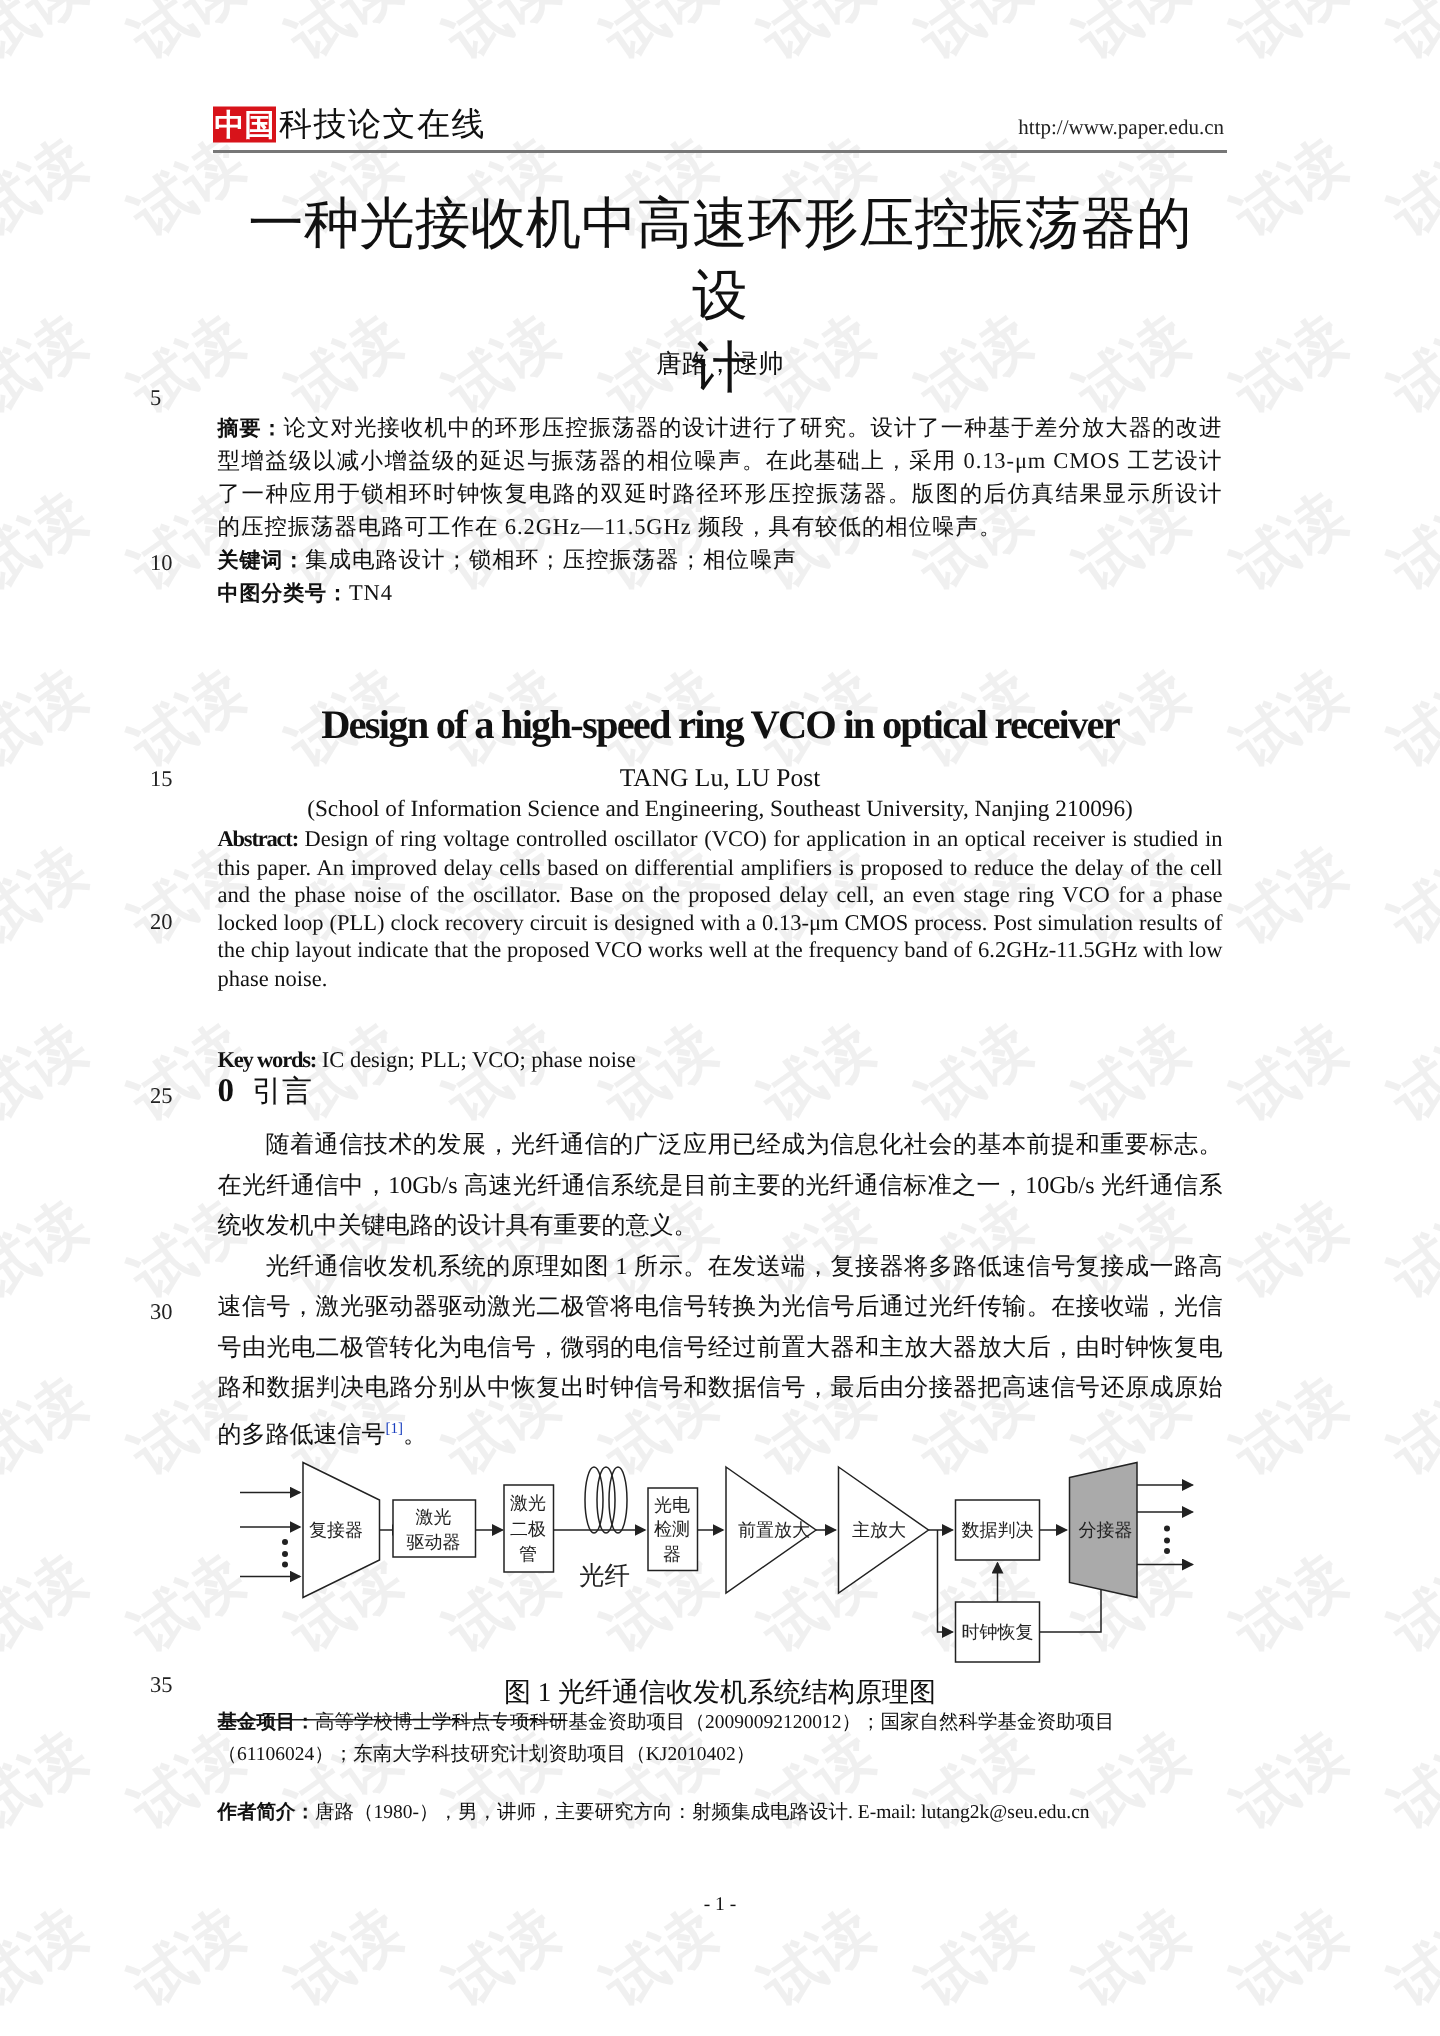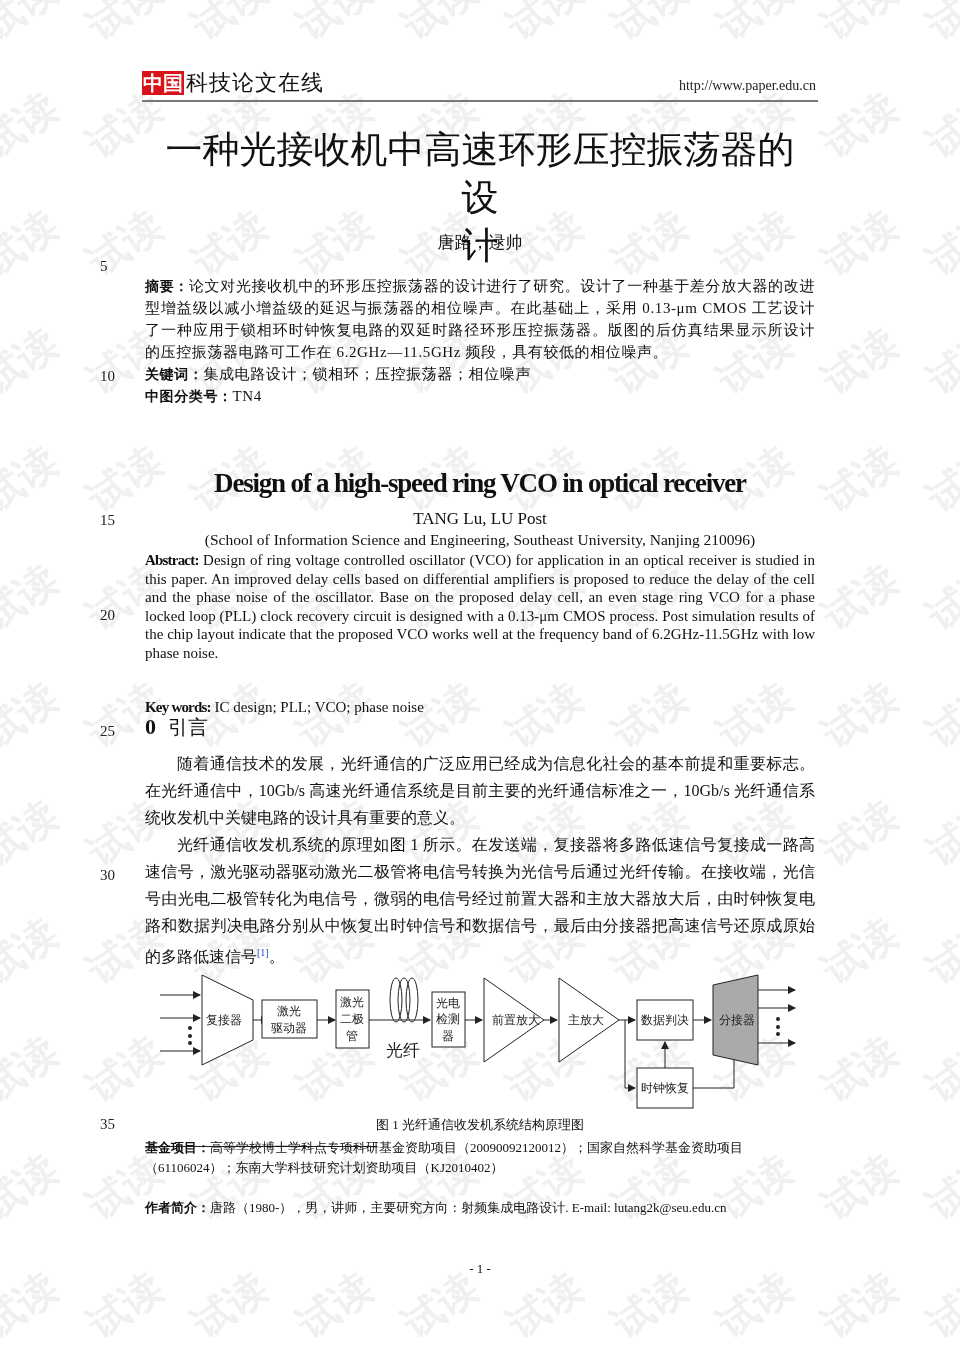--- a/index.html
+++ b/index.html
@@ -28,21 +28,21 @@
   .en-authors { position:absolute; left:0; width:960px; top:509px; text-align:center; font-size:17px; }
   .en-affil { position:absolute; left:0; width:960px; top:531px; text-align:center; font-size:15.5px; }
   .en-abstract { top:551px; line-height:18.6px; font-size:15px; }
   .en-kw { top:662px; font-size:15px;margin-top:34px; }
   .bold-tight { font-weight:bold; letter-spacing:-0.8px; }
   .section { position:absolute; left:145px; top:714px; font-size:22px; }
   .section .num { font-weight:bold; margin-right:12px; }
   .body-p { position:absolute; left:145px; width:670px; font-size:16px; line-height:27px; text-align:justify; text-indent:32px; }
   sup { color:#1a3fbf; font-size:10px; }
   .figure { position:absolute; left:160px; top:970px; width:650px; height:140px; }
-  .caption { position:absolute; left:0; width:960px; top:1116px; text-align:center; font-size:13px; }
+  .caption { position:absolute; left:0; width:960px; top:1116px; text-align:center; font-size:18px; }
   .fn-rule { position:absolute; left:145px; top:1146px; width:232px; border-top:1.5px solid #222; }
   .footnote { position:absolute; left:145px; width:670px; font-size:13px; line-height:20px; }
   .page-no { position:absolute; left:0; width:960px; top:1261px; text-align:center; font-size:13px; }
 </style>
 </head>
 <body>
 
 <div class="watermark-layer" id="wm-layer">
     <span class="wm" style="left: -20px; top: -20px;">试读</span>
     <span class="wm" style="left: 85px; top: -20px;">试读</span>

